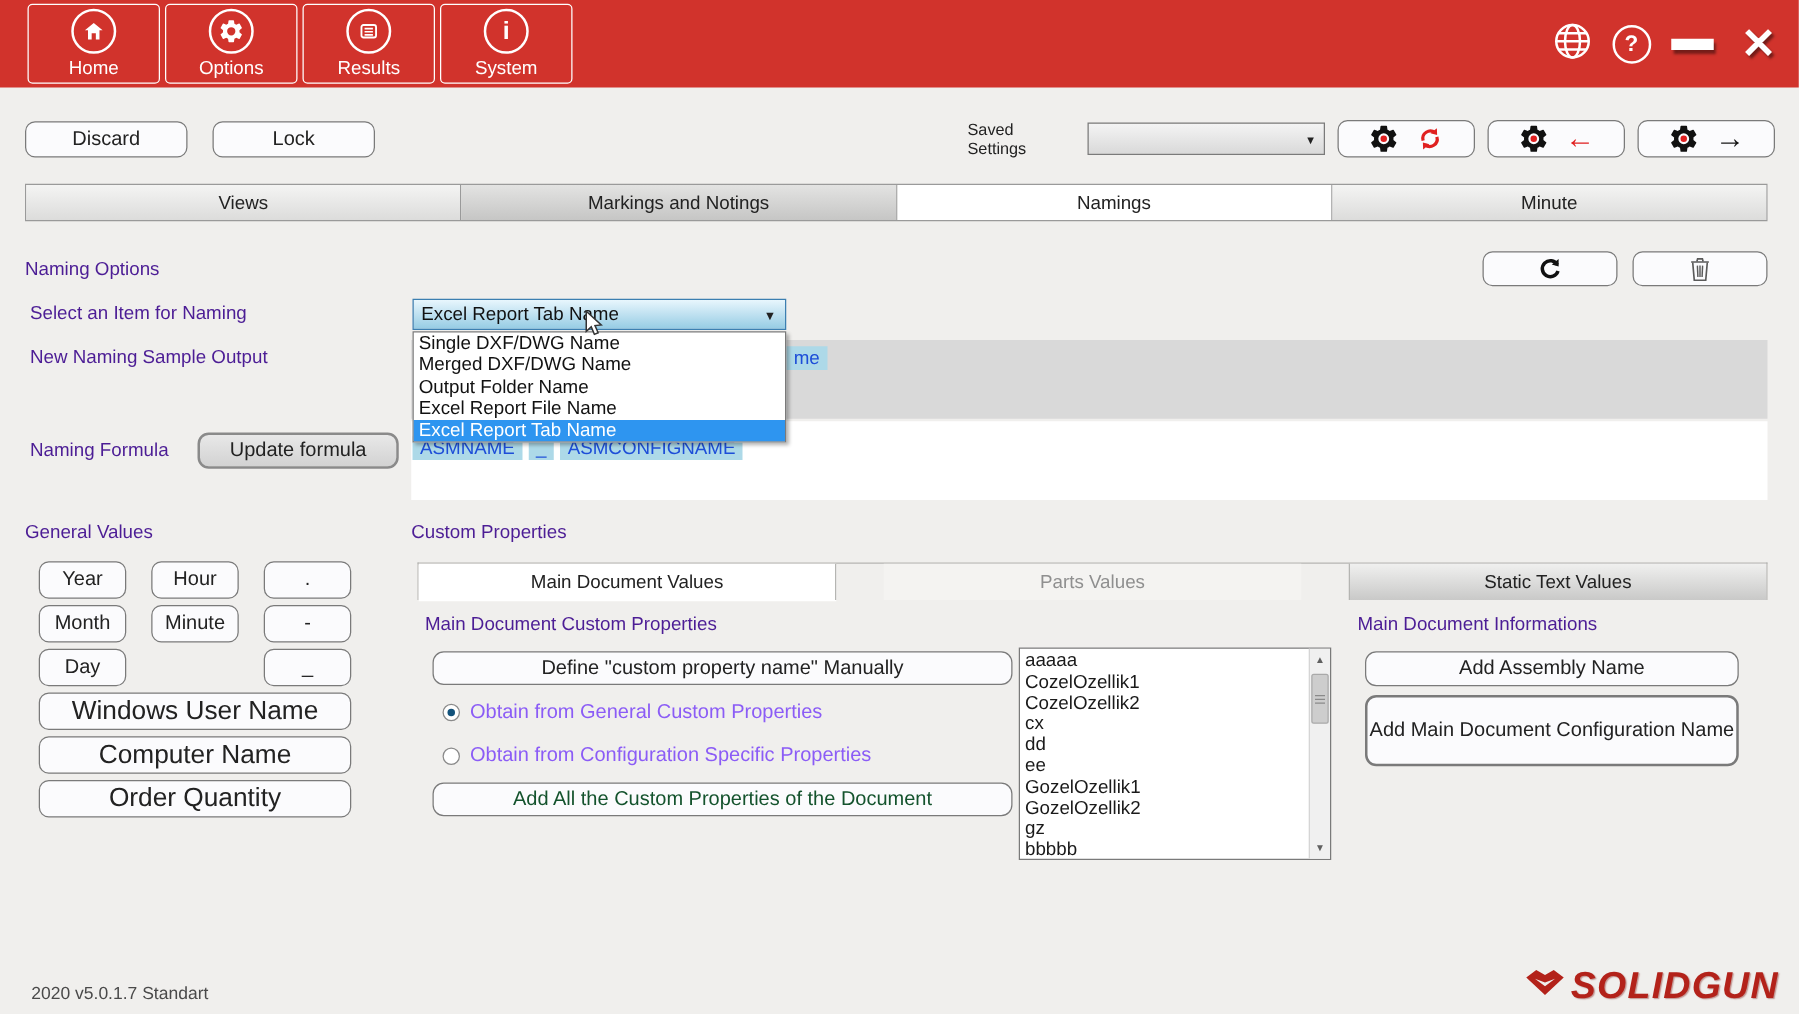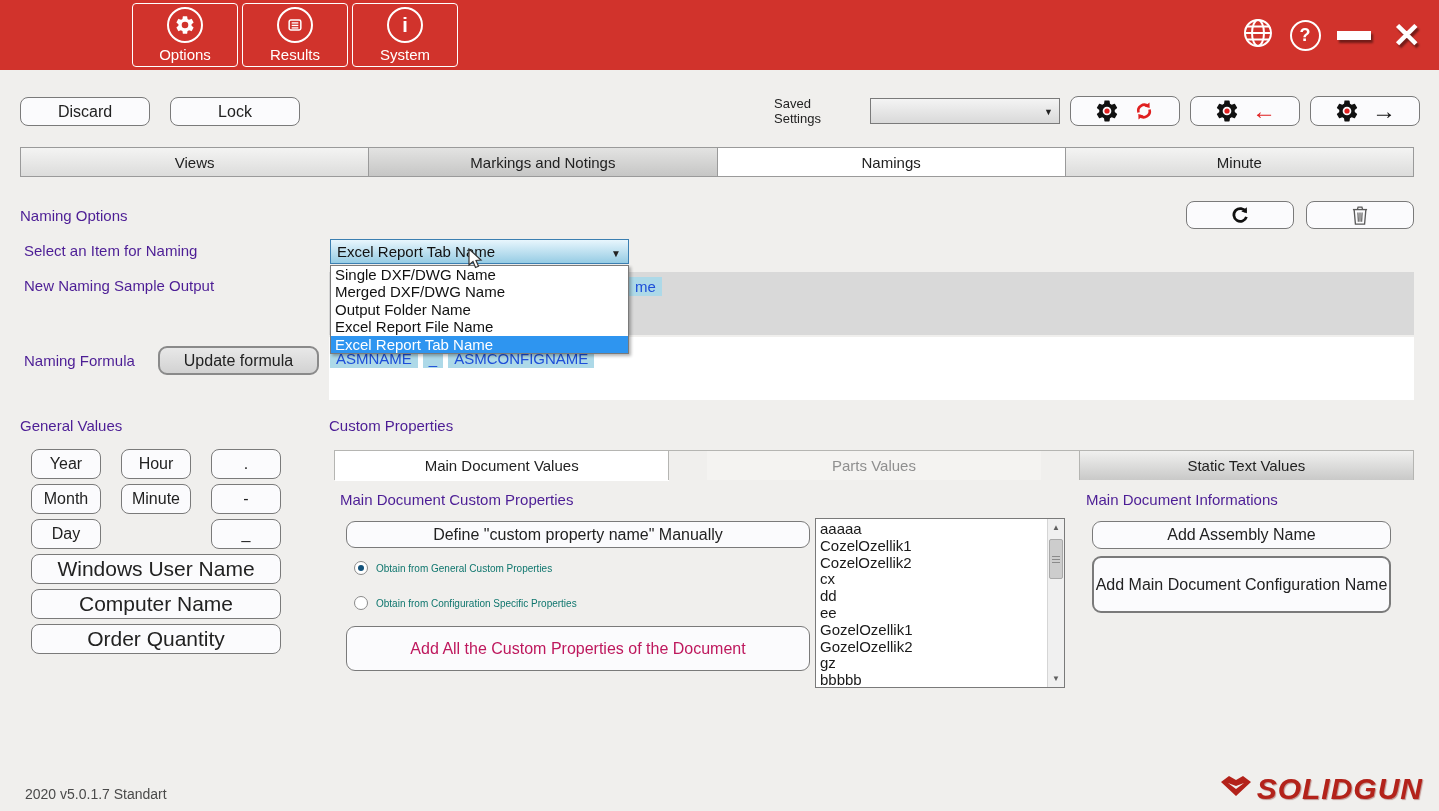--- a/index.html
+++ b/index.html
@@ -63,22 +63,22 @@
   .gv-btn { position:absolute; width:70px; height:30px; font-size:16px; }
   .gv-wide { position:absolute; left:31px; width:250px; height:30px; font-size:21px; }
 
   
   .cptabs { position:absolute; left:334px; top:450px; width:1080px; height:30px; display:flex; border:1px solid #b5b5b2; border-bottom:none;gap:38px;}
   .cptab { flex:1; display:flex; align-items:center; justify-content:center; font-size:15px; cursor:pointer; }
   .cptab.active { background:#FFFFFF; color:#222; border-right:1px solid #b5b5b2; box-shadow:0 1px 0 #fff; }
   .cptab.flat { background:#F4F3F1; color:#8f8f8f; }
   .cptab.gray { background:linear-gradient(#F0F0EF,#C9C9C8); color:#222; border-left:1px solid #b5b5b2; }
   .defbtn { position:absolute; left:346px; top:521px; width:464px; height:27px; border-radius:9px; }
-  .addallbtn { position:absolute; left:346px; top:626px; width:464px; height:45px; border-radius:9px; color:#be185d; }
-  .radiorow { position:absolute; left:354px; display:flex; align-items:center; gap:8px; font-size:10px; color:#0f766e; cursor:pointer; }
+  .addallbtn { position:absolute; left:346px; top:626px; width:464px; height:27px; border-radius:9px; color:#14532d; }
+  .radiorow { position:absolute; left:354px; display:flex; align-items:center; gap:8px; font-size:16px; color:#8b5cf6; cursor:pointer; }
   .rad { width:14px; height:14px; border:1px solid #8a8a8a; border-radius:50%; background:#fff; position:relative; }
   .rad.sel::after { content:""; position:absolute; left:3px; top:3px; width:6px; height:6px; border-radius:50%; background:#12527b; }
   .listbox { position:absolute; left:815px; top:518px; width:250px; height:170px; background:#fff; border:1px solid #7a7a7a; display:flex; }
   .listitems { flex:1; overflow:hidden; padding:2px 0 0 4px; }
   .listitems div { font-size:15px; line-height:16.8px; color:#1a1a1a; cursor:pointer; white-space:nowrap;}
   .sbar { width:17px; background:#F0F0F0; border-left:1px solid #d5d5d5; position:relative; }
   .sarrow { position:absolute; left:0; width:16px; height:17px; display:flex; align-items:center; justify-content:center;
             font-size:8px; color:#606060; cursor:pointer;}
   .sthumb { position:absolute; left:1px; top:20px; width:14px; height:40px; background:#CDCDCD; border:1px solid #a9a9a9;
             border-radius:2px; cursor:grab; display:flex; flex-direction:column; gap:2px; align-items:center; justify-content:center;}
@@ -93,20 +93,28 @@
               text-shadow:1px 1px 1px rgba(120,10,5,.4); }
 
   .cursor { position:absolute; left:467px; top:248px; z-index:60; pointer-events:none; }
 </style>
 </head>
 <body>
 
 <div id="app">
 
   <div class="titlebar">
+    <div class="navbtn" style="left:22px">
+      <span class="icw">
+        <svg width="20" height="20" viewBox="0 0 24 24">
+            <path d="M12 4 L3.5 11 H6.5 V20 H10 V14 H14 V20 H17.5 V11 H20.5 Z" fill="#fff"></path>
+          </svg>
+      </span>
+      <span class="lbl">Home</span>
+    </div>
     <div class="navbtn" style="left:132px">
       <span class="icw">
         <svg width="22" height="22" viewBox="0 0 24 24">
             <path fill="#fff" d="M19.14 12.94c.04-.3.06-.61.06-.94 0-.32-.02-.64-.07-.94l2.03-1.58a.49.49 0 0 0 .12-.61l-1.92-3.32a.49.49 0 0 0-.59-.22l-2.39.96c-.5-.38-1.03-.7-1.62-.94l-.36-2.54a.48.48 0 0 0-.48-.41h-3.84c-.24 0-.43.17-.47.41l-.36 2.54c-.59.24-1.13.57-1.62.94l-2.39-.96a.49.49 0 0 0-.59.22L2.74 8.87c-.12.21-.08.47.12.61l2.03 1.58c-.05.3-.09.63-.09.94s.02.64.07.94l-2.03 1.58a.49.49 0 0 0-.12.61l1.92 3.32c.12.22.37.29.59.22l2.39-.96c.5.38 1.03.7 1.62.94l.36 2.54c.05.24.24.41.48.41h3.84c.24 0 .44-.17.47-.41l.36-2.54c.59-.24 1.13-.56 1.62-.94l2.39.96c.22.08.47 0 .59-.22l1.92-3.32a.49.49 0 0 0-.12-.61l-2.01-1.58zM12 15.6A3.6 3.6 0 1 1 12 8.4a3.6 3.6 0 0 1 0 7.2z"></path>
           </svg>
       </span>
       <span class="lbl">Options</span>
     </div>
     <div class="navbtn" style="left:242px">
       <span class="icw">

